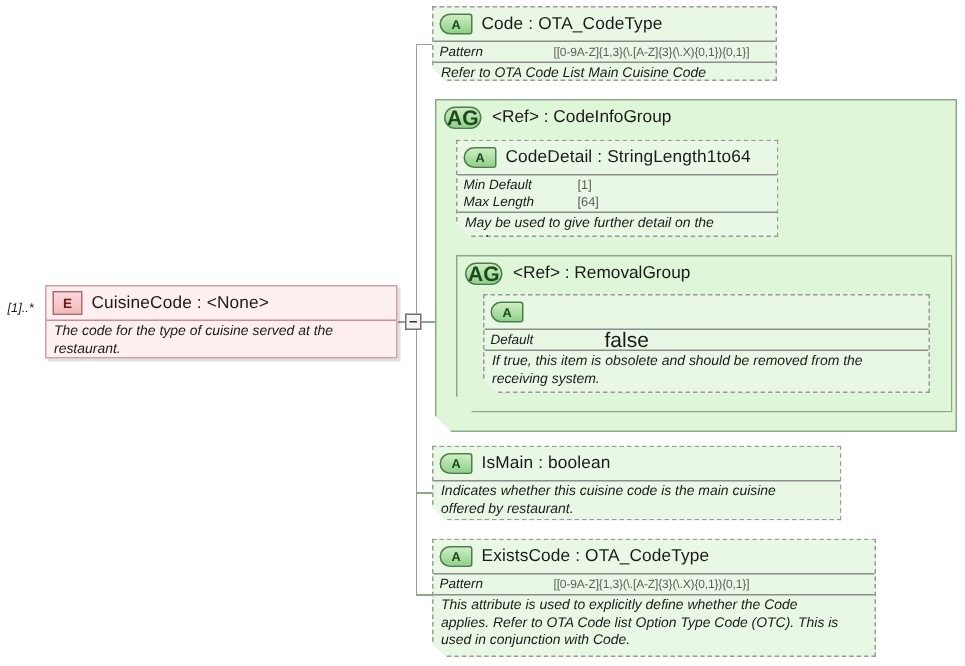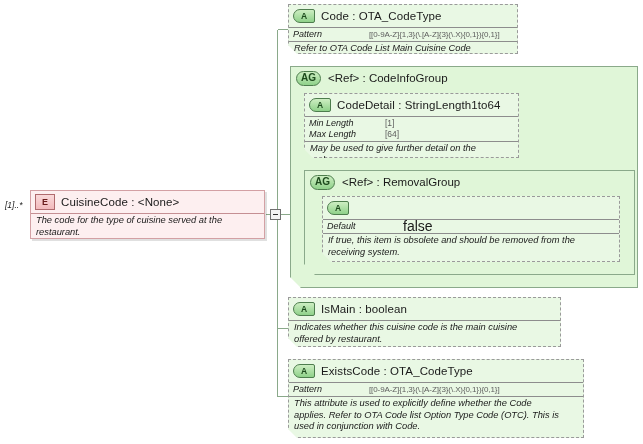--- a/index.html
+++ b/index.html
@@ -72,21 +72,21 @@
     flex: none;
     line-height: 1;
   }
   
   .badge-ag {
     width: 25px; height: 15px;
     box-sizing: border-box;
     display: inline-flex;
     align-items: center;
     justify-content: center;
-    font-size: 10px;
+    font-size: 14px;
     font-weight: 700;
     color: #1d4a1d;
     background: linear-gradient(to bottom, #cdeec2, #8fd18a);
     border: 1px solid #4d7d4d;
     border-radius: 8px;
     flex: none;
     line-height: 1;
   }
   
   .badge-e {
@@ -259,21 +259,21 @@
     </div>
   </div>
 
   <div class="node" style="left:304px; top:93px; width:215px; height:65px;">
     <div class="node-title">
       <span class="badge-a">A</span>
       <span class="ttl">CodeDetail : StringLength1to64</span>
     </div>
     <div class="facets">
       <div class="facet-row">
-        <span class="facet-name">Min Length</span>
+        <span class="facet-name">Min Default</span>
         <span class="facet-val">[1]</span>
       </div>
       <div class="facet-row">
         <span class="facet-name">Max Length</span>
         <span class="facet-val">[64]</span>
       </div>
     </div>
     <div class="doc">May be used to give further detail on the code.</div>
   </div>
 

